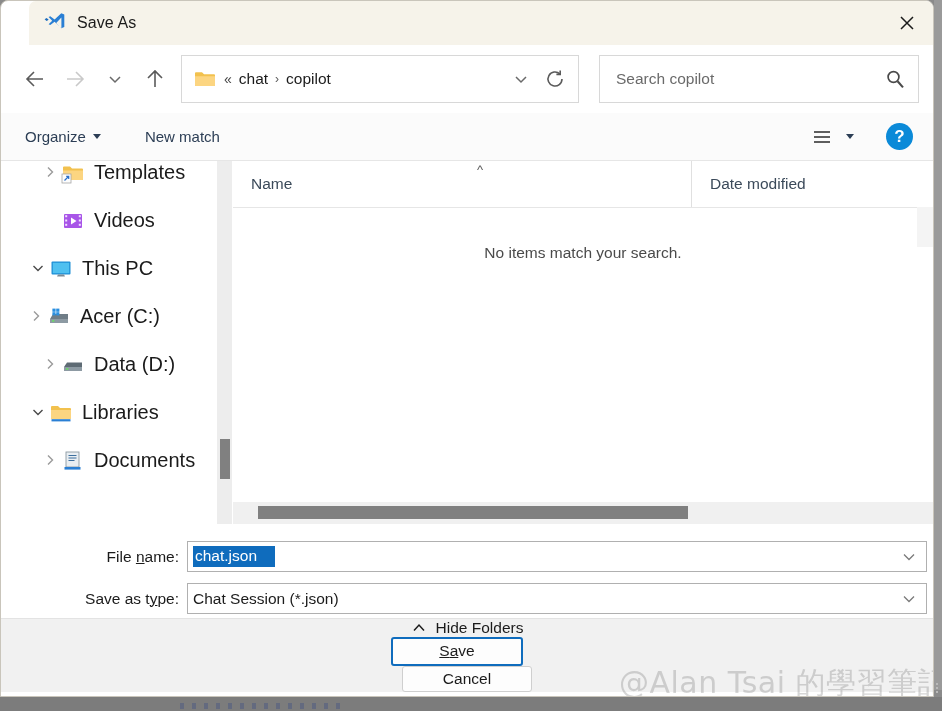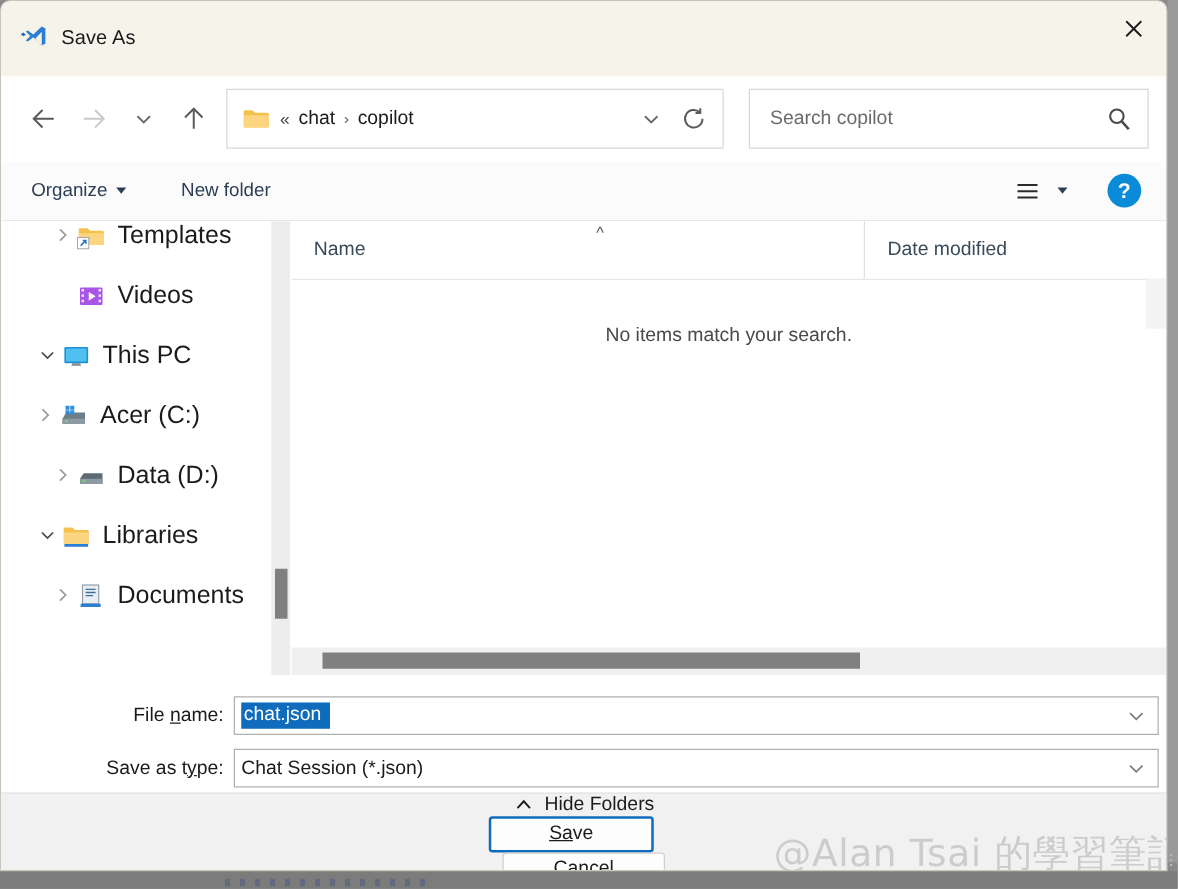--- a/index.html
+++ b/index.html
@@ -47,24 +47,24 @@
     background: #ffffff;
     border: 1px solid #c9c5bb;
     border-radius: 8px 8px 0 0;
     box-sizing: border-box;
     overflow: hidden;
   }
 
   
   .titlebar {
     position: relative;
-    height: 60px;
+    height: 44px;
     background: #f6f3ea;
     border-radius: 7px 7px 0 0;
-    display: flex; align-items: center;
+    display: flex; align-items: center; margin-left: 28px;
   }
   .title-icon { margin-left: 14px; width: 24px; height: 24px; display:block; }
   .title-text {
     margin-left: 10px;
     font-size: 16px; color: #1b1b1b;
     letter-spacing: .1px;
   }
   .close-btn {
     position: absolute; right: 0; top: 0;
     width: 52px; height: 44px;
@@ -273,21 +273,21 @@
     box-sizing: border-box;
     cursor: text;
   }
   .combo .val {
     font-size: 15.5px; color: #1b1b1b;
     margin-left: 5px;
     white-space: nowrap;
   }
   .combo .val.selected {
     background: #0f6cbd; color: #ffffff;
-    padding: 1px 7px 2px 2px;
+    padding: 1px 18px 2px 2px;
   }
   .combo .drop {
     position: absolute; right: 8px; top: 0; bottom: 0;
     display:flex; align-items:center;
     cursor: pointer;
   }
 
   
   .footer {
     position: relative;
@@ -413,21 +413,21 @@
         </svg>
       </div>
     </div>
 
     <div class="cmdbar">
       <div class="cmd-item">
         <span>Organize</span>
         <span class="cmd-caret"></span>
       </div>
       <div class="cmd-item" style="margin-left:24px">
-        <span>New folder</span>
+        <span>New match</span>
       </div>
       <div class="cmd-spacer"></div>
       <div class="view-btn">
         <svg width="24" height="20" viewBox="0 0 24 20">
           <path d="M4 5 H20 M4 10 H20 M4 15 H20" stroke="#2b2b2b" stroke-width="1.5" fill="none"></path>
         </svg>
         <span class="cmd-caret"></span>
       </div>
       <div class="help-btn">
         <span>?</span>

